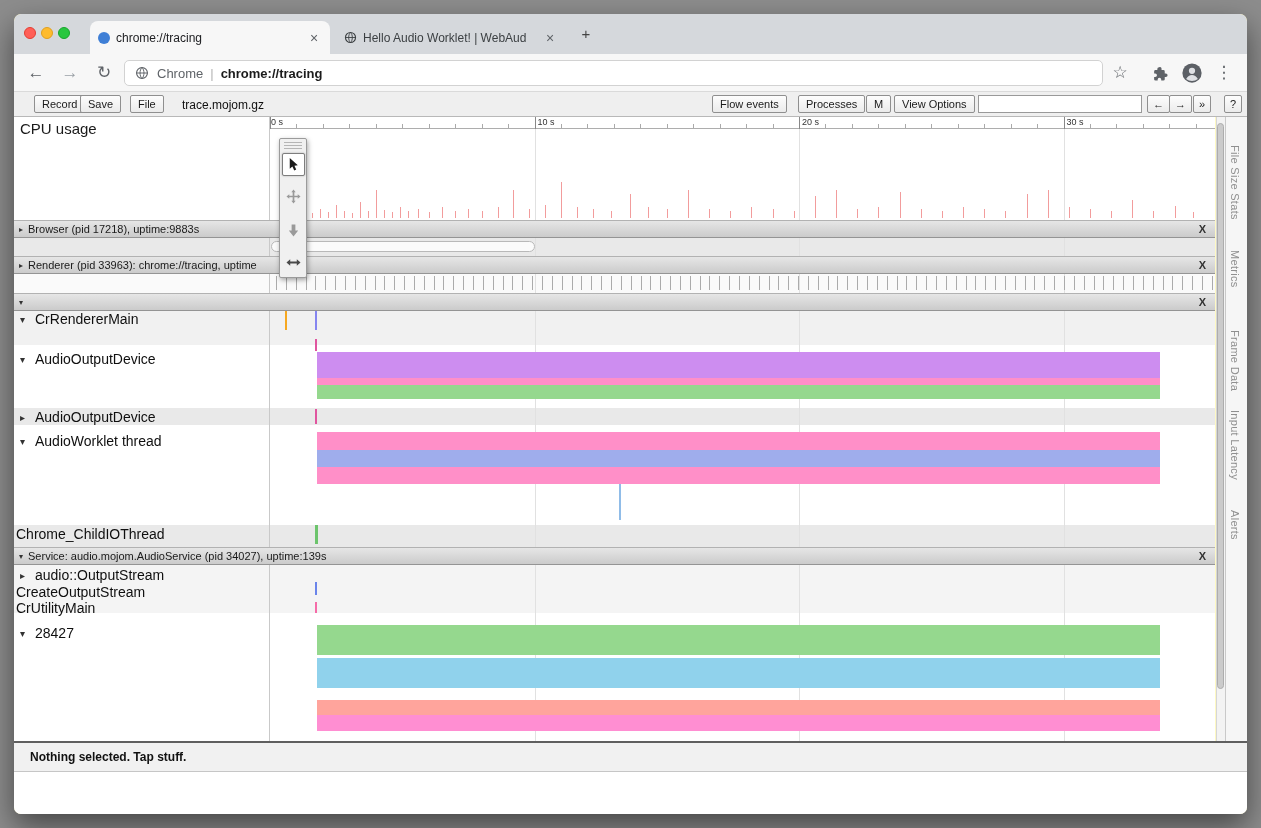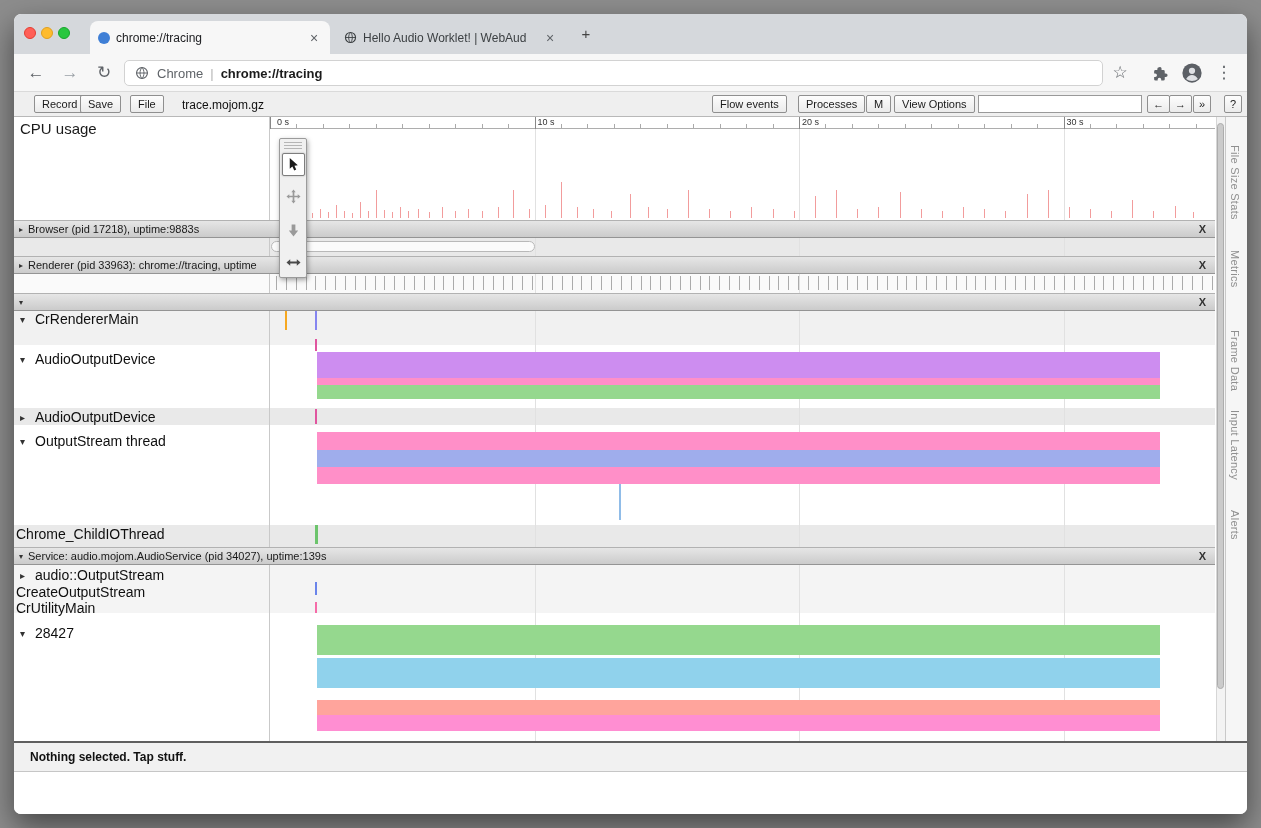--- a/index.html
+++ b/index.html
@@ -1,18 +1,18 @@
 <!DOCTYPE html>
 <html><head>
 <meta charset="utf-8">
 <style>
   *{margin:0;padding:0;box-sizing:border-box}
   html,body{width:1261px;height:828px;overflow:hidden}
   body{background:#8d8d8d;font-family:"Liberation Sans",sans-serif;position:relative}
-  .window{position:absolute;left:14px;top:14px;width:1233px;height:800px;background:#ffffff;
+  .window{position:absolute;left:14px;top:14px;width:1233px;height:800px;background:#fef9c3;
     border-radius:7px;overflow:hidden;box-shadow:0 12px 30px rgba(0,0,0,.5)}
   
   .tabstrip{position:absolute;left:0;top:0;width:1233px;height:40px;background:#d5d8dc;border-radius:7px 7px 0 0;z-index:8}
   .dot{position:absolute;top:13px;width:12px;height:12px;border-radius:50%}
   .dot.red{left:10px;background:#ff5f57;border:1px solid #e33e32}
   .dot.yellow{left:27px;background:#febb2e;border:1px solid #e0a020}
   .dot.green{left:44px;background:#28c73f;border:1px solid #17a62b}
   .tab{position:absolute;top:7px;height:33px;display:flex;align-items:center;padding:0 8px;
     font-size:12px;color:#3c4043;border-radius:8px 8px 0 0}
   .tab.active{background:#f7f7f7;color:#202124}
@@ -174,21 +174,21 @@
   <div class="strip" style="top:331px;height:63px;background:#ffffff"></div>
   <div class="strip" style="top:394px;height:17px;background:#e9e9e9"></div>
   <div class="strip" style="top:411px;height:100px;background:#ffffff"></div>
   <div class="strip" style="top:511px;height:22px;background:#e9e9e9"></div>
   <div class="strip" style="top:551px;height:48px;background:#f4f4f4"></div>
   <div class="strip" style="top:599px;height:128px;background:#ffffff"></div>
 
   <div class="gutterline"></div>
   <div id="ruler">
       <div class="ruler-major" style="left: 0px;"></div>
-      <div class="ruler-label" style="left: 7px; text-align: right;">0 s</div>
+      <div class="ruler-label" style="left: 1px; text-align: right;">0 s</div>
       <div class="ruler-major" style="left: 264.5px;"></div>
       <div class="ruler-label" style="left: 267.5px;">10 s</div>
       <div class="ruler-major" style="left: 529px;"></div>
       <div class="ruler-label" style="left: 532px;">20 s</div>
       <div class="ruler-major" style="left: 793.5px;"></div>
       <div class="ruler-label" style="left: 796.5px;">30 s</div>
       <div class="ruler-minor" style="left: 26.45px;"></div>
       <div class="ruler-minor" style="left: 52.9px;"></div>
       <div class="ruler-minor" style="left: 79.35px;"></div>
       <div class="ruler-minor" style="left: 105.8px;"></div>
@@ -251,21 +251,21 @@
   <div class="thread-label" style="left:6px;top:337px">
     <span class="tri2">▾</span>
     <span>AudioOutputDevice</span>
   </div>
   <div class="thread-label" style="left:6px;top:395px">
     <span class="tri2">▸</span>
     <span>AudioOutputDevice</span>
   </div>
   <div class="thread-label" style="left:6px;top:419px">
     <span class="tri2">▾</span>
-    <span>OutputStream thread</span>
+    <span>AudioWorklet thread</span>
   </div>
   <div class="thread-label" style="left:2px;top:512px">
     <span>Chrome_ChildIOThread</span>
   </div>
   <div class="thread-label" style="left:6px;top:553px">
     <span class="tri2">▸</span>
     <span>audio::OutputStream</span>
   </div>
   <div class="thread-label" style="left:2px;top:570px">
     <span>CreateOutputStream</span>

